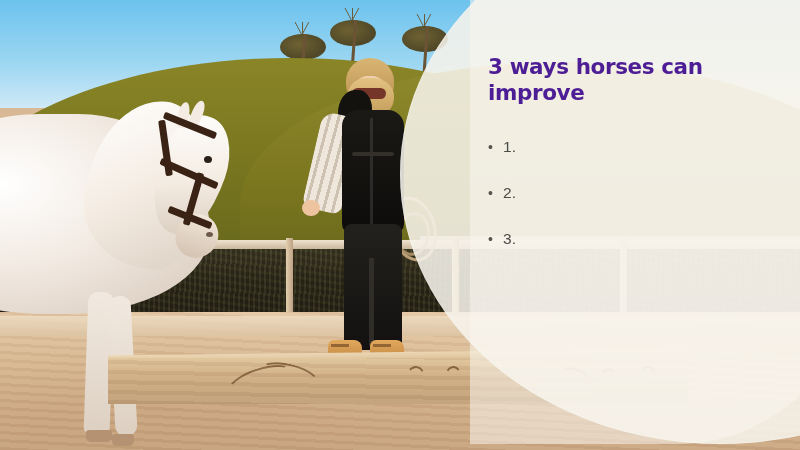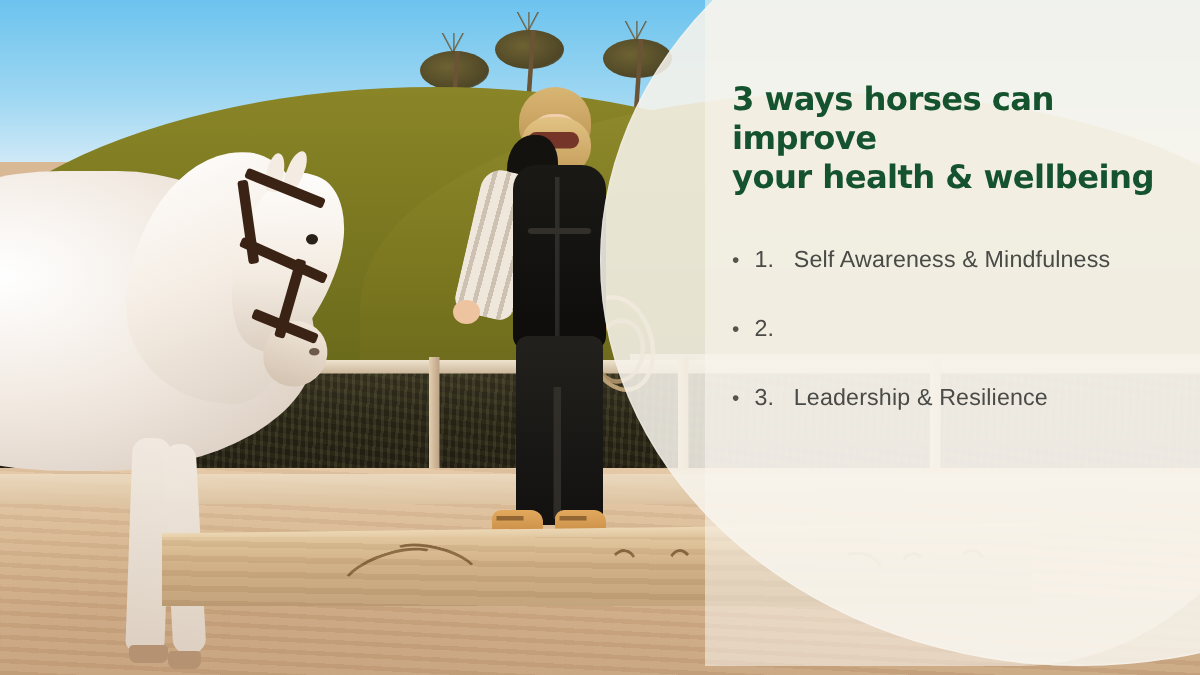--- a/index.html
+++ b/index.html
@@ -252,21 +252,21 @@
     position:absolute; left:470px; top:-96px; width:420px; height:540px;
     border-radius:0 50% 50% 0 / 0 50% 50% 0;
     background:rgba(249,246,238,0.55);
   }
 
   
   .content { position:absolute; left:488px; top:54px; width:300px; }
   .title {
     font-family:"DejaVu Sans", sans-serif;
     font-size:21.5px; font-weight:bold; line-height:1.22;
-    color:#14532d; letter-spacing:-0.4px;
+    color:#4c1d95; letter-spacing:-0.4px;
   }
   .bullets { margin-top:32px; }
   .bullet {
     display:flex; align-items:baseline; gap:10px;
     margin-bottom:28px;
     font-family:"Liberation Sans", sans-serif;
     font-size:15.5px; font-weight:300; color:#4a4a46;
     letter-spacing:0.1px;
   }
   .bullet .dot { font-size:14px; color:#55534e; line-height:1; }
@@ -364,34 +364,31 @@
       <div class="mark" style="left:528px; top:8px;  width:22px; height:32px; transform:rotate(8deg);"></div>
     </div>
   </div>
 
   <div class="overlay"></div>
   <div class="overlay-fade"></div>
 
   <div class="content">
     <div class="title">
       <span>3 ways horses can improve</span><br>
-      <span>your health &amp; wellbeing</span>
     </div>
 
     <div class="bullets">
       <div class="bullet">
         <span class="dot">•</span>
         <span class="num">1.</span>
-        <span>Self Awareness &amp; Mindfulness</span>
       </div>
       <div class="bullet">
         <span class="dot">•</span>
         <span class="num">2.</span>
       </div>
       <div class="bullet">
         <span class="dot">•</span>
         <span class="num">3.</span>
-        <span>Leadership &amp; Resilience</span>
       </div>
     </div>
   </div>
 
 </div>
 
 </body></html>

